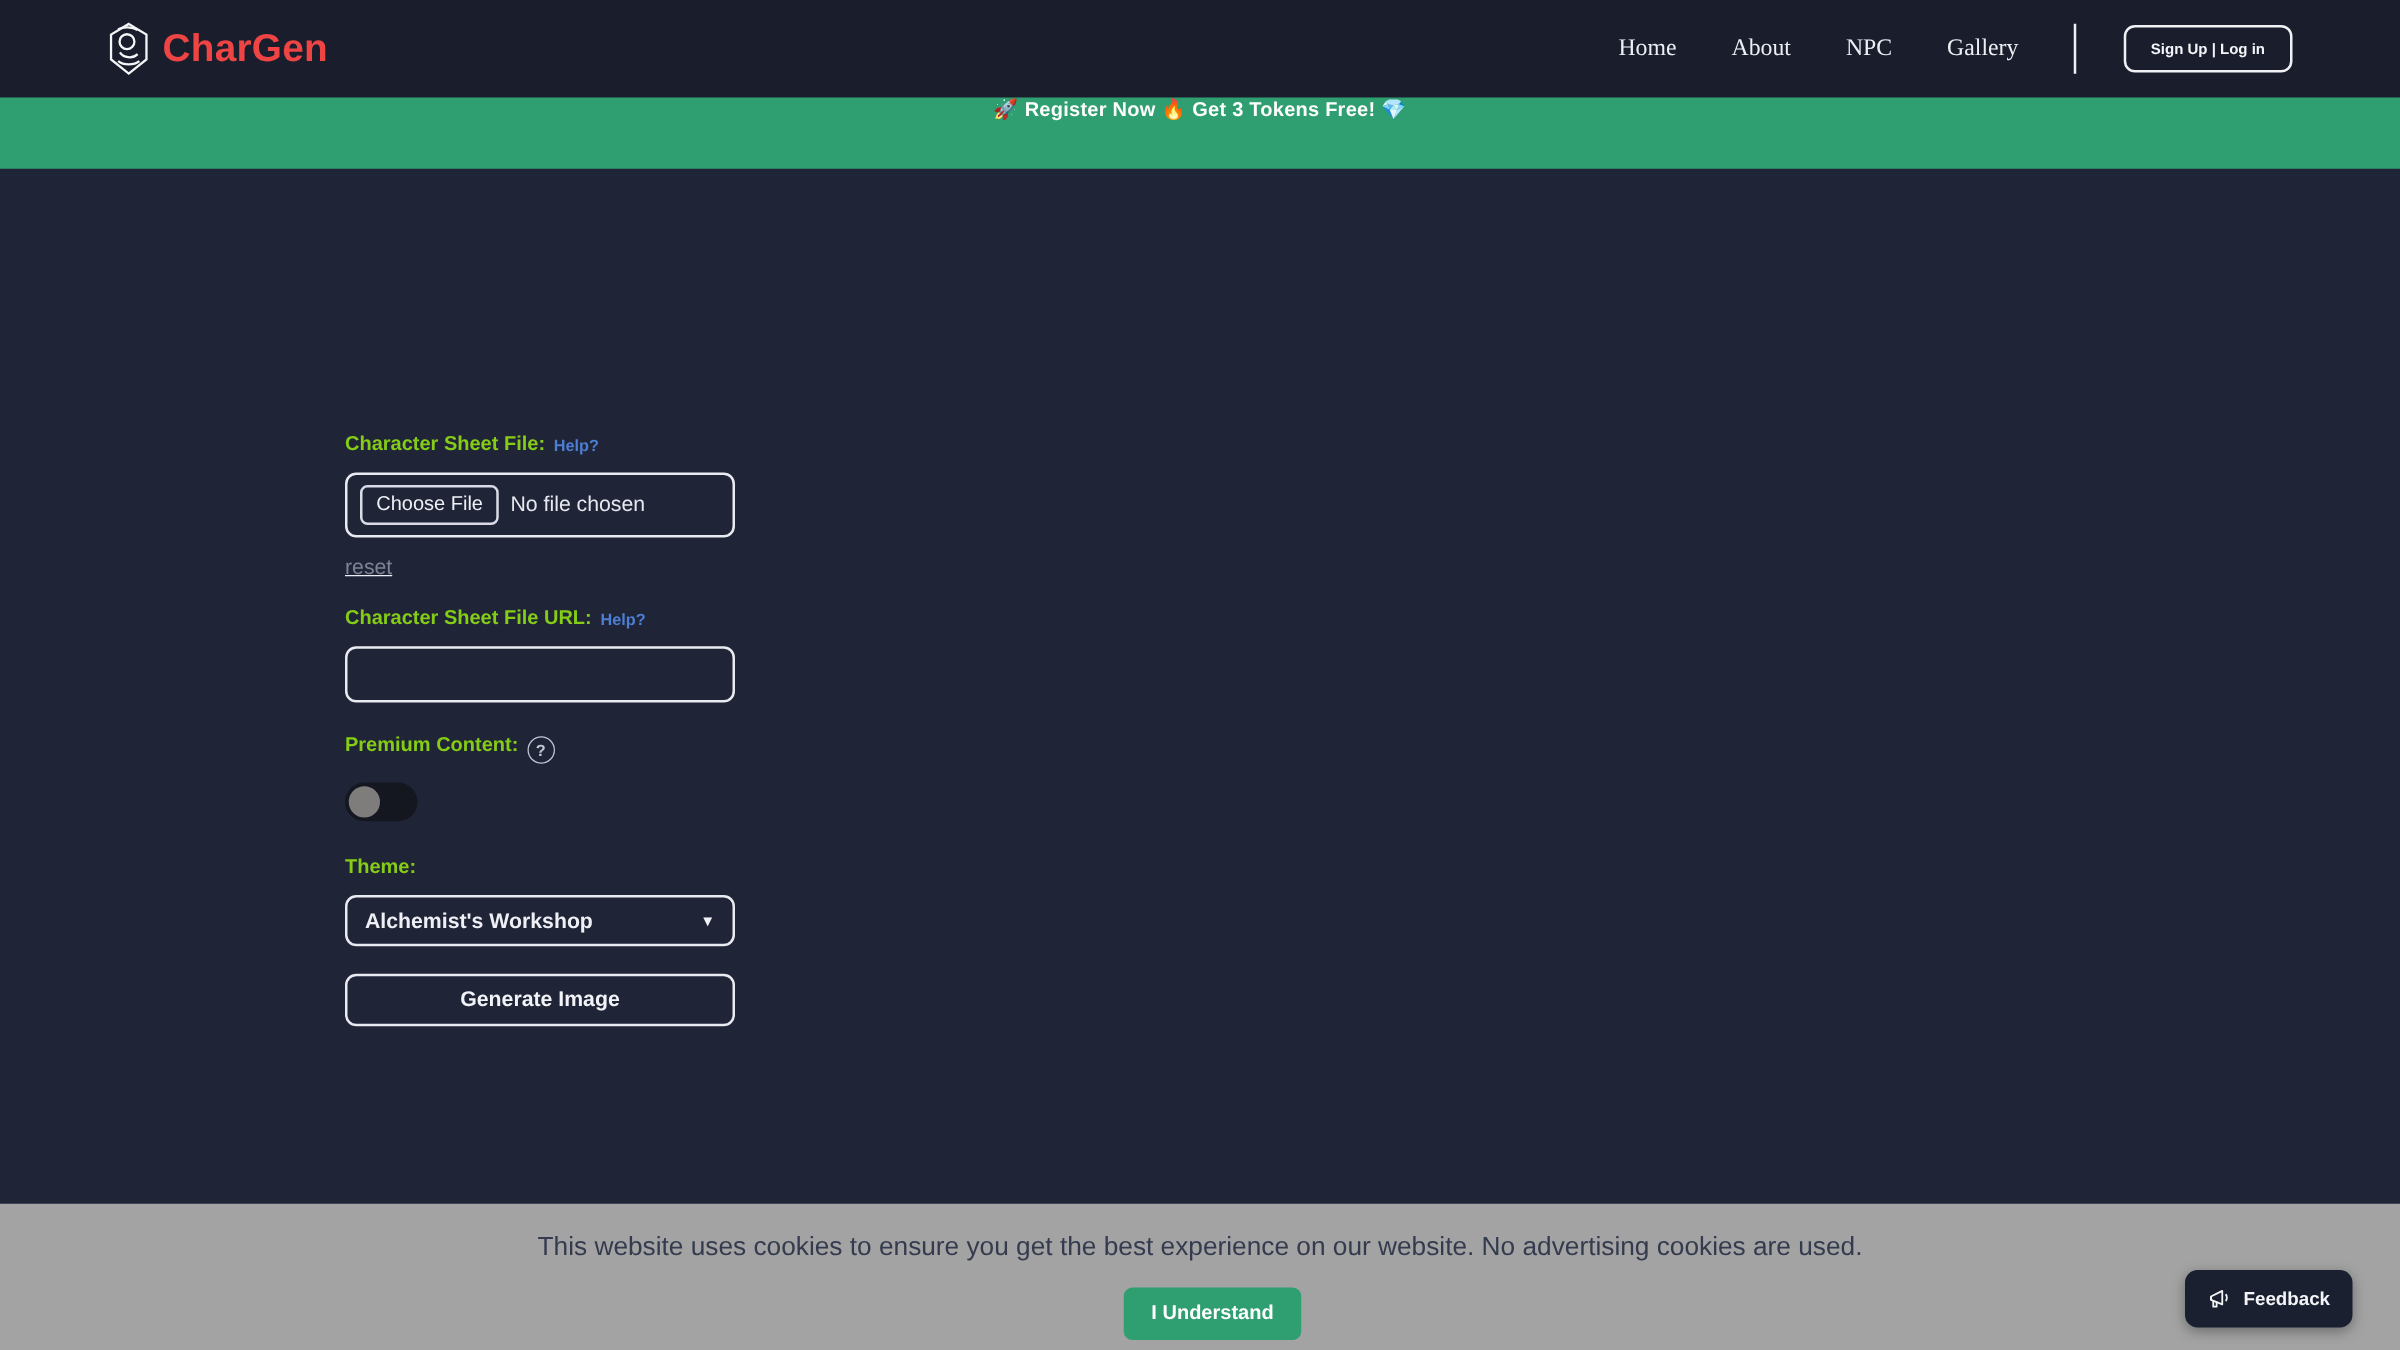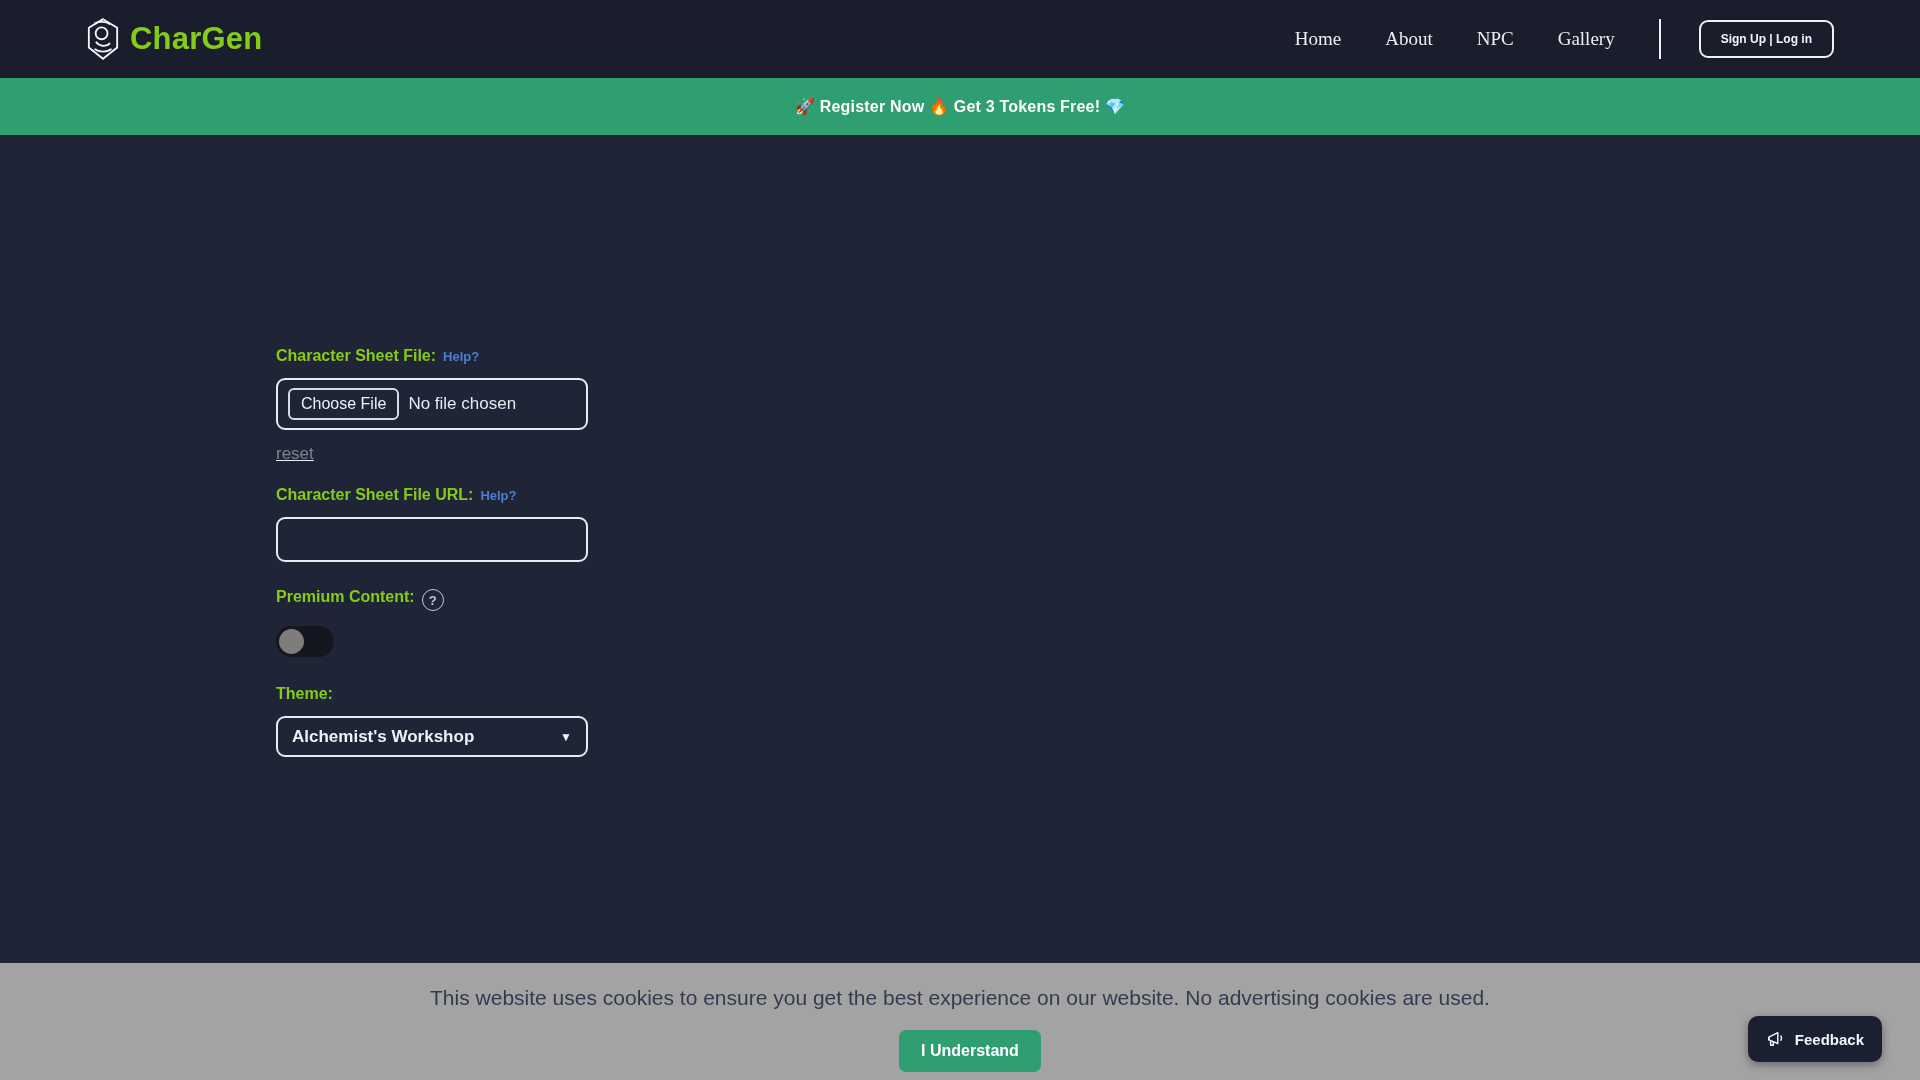--- a/index.html
+++ b/index.html
@@ -14,37 +14,37 @@
   .navbar {
     height: 78px;
     background: #1a1e2c;
     display: flex;
     align-items: center;
     justify-content: space-between;
     padding: 0 86px 0 86px;
   }
   .brand { display: flex; align-items: center; gap: 10px; cursor: pointer; }
   .brand-logo { width: 34px; height: 44px; display: block; }
-  .brand-name { font-size: 31px; font-weight: 700; color: #84cc16; letter-spacing: 0.2px; }
+  .brand-name { font-size: 31px; font-weight: 700; color: #ef4444; letter-spacing: 0.2px; }
   .nav-right { display: flex; align-items: center; }
   .nav-links { display: flex; align-items: center; gap: 44px; font-family: Liberation Serif, serif; }
   .nav-link { font-size: 19px; color: #eceef4; cursor: pointer; }
   .nav-divider { width: 2px; height: 40px; background: #f0f1f5; margin: 0 38px 0 44px; }
   .auth-btn {
     border: 2px solid #f0f1f5; border-radius: 9px;
     background: transparent; color: #f4f5f8;
     font-family: inherit; font-size: 12px; font-weight: 700;
     padding: 10px 20px; cursor: pointer;
   }
 
   
   .banner {
     height: 57px;
     background: #2f9e71;
-    display: flex; align-items: center; justify-content: center;
+    display: flex; align-items: flex-start; justify-content: center;
   }
   .banner-text { font-size: 16px; font-weight: 700; color: #fdfdfd; letter-spacing: 0.2px; }
 
   
   .main { height: 828px; padding: 212px 0 0 276px; }
   .form-col { width: 312px; }
 
   .field-label-row { display: flex; align-items: flex-start; gap: 7px; margin-bottom: 13px; }
   .field-label { font-size: 16px; font-weight: 700; color: #84cc16; }
   .help-link { font-size: 13px; font-weight: 700; color: #4c7ed3; cursor: pointer; margin-top: 2px; }
@@ -197,20 +197,21 @@
     </div>
 
     <div class="field-label-row">
       <span class="field-label">Theme:</span>
     </div>
     <div class="select-box">
       <span class="select-value">Alchemist's Workshop</span>
       <span class="select-caret">▼</span>
     </div>
 
+    <button class="generate-btn">Generate Image</button>
   </div>
 </main>
 
 <footer class="cookie-bar">
   <p class="cookie-text">This website uses cookies to ensure you get the best experience on our website. No advertising cookies are used.</p>
   <button class="understand-btn">I Understand</button>
 </footer>
 
 <button class="feedback-btn">
   <span>

